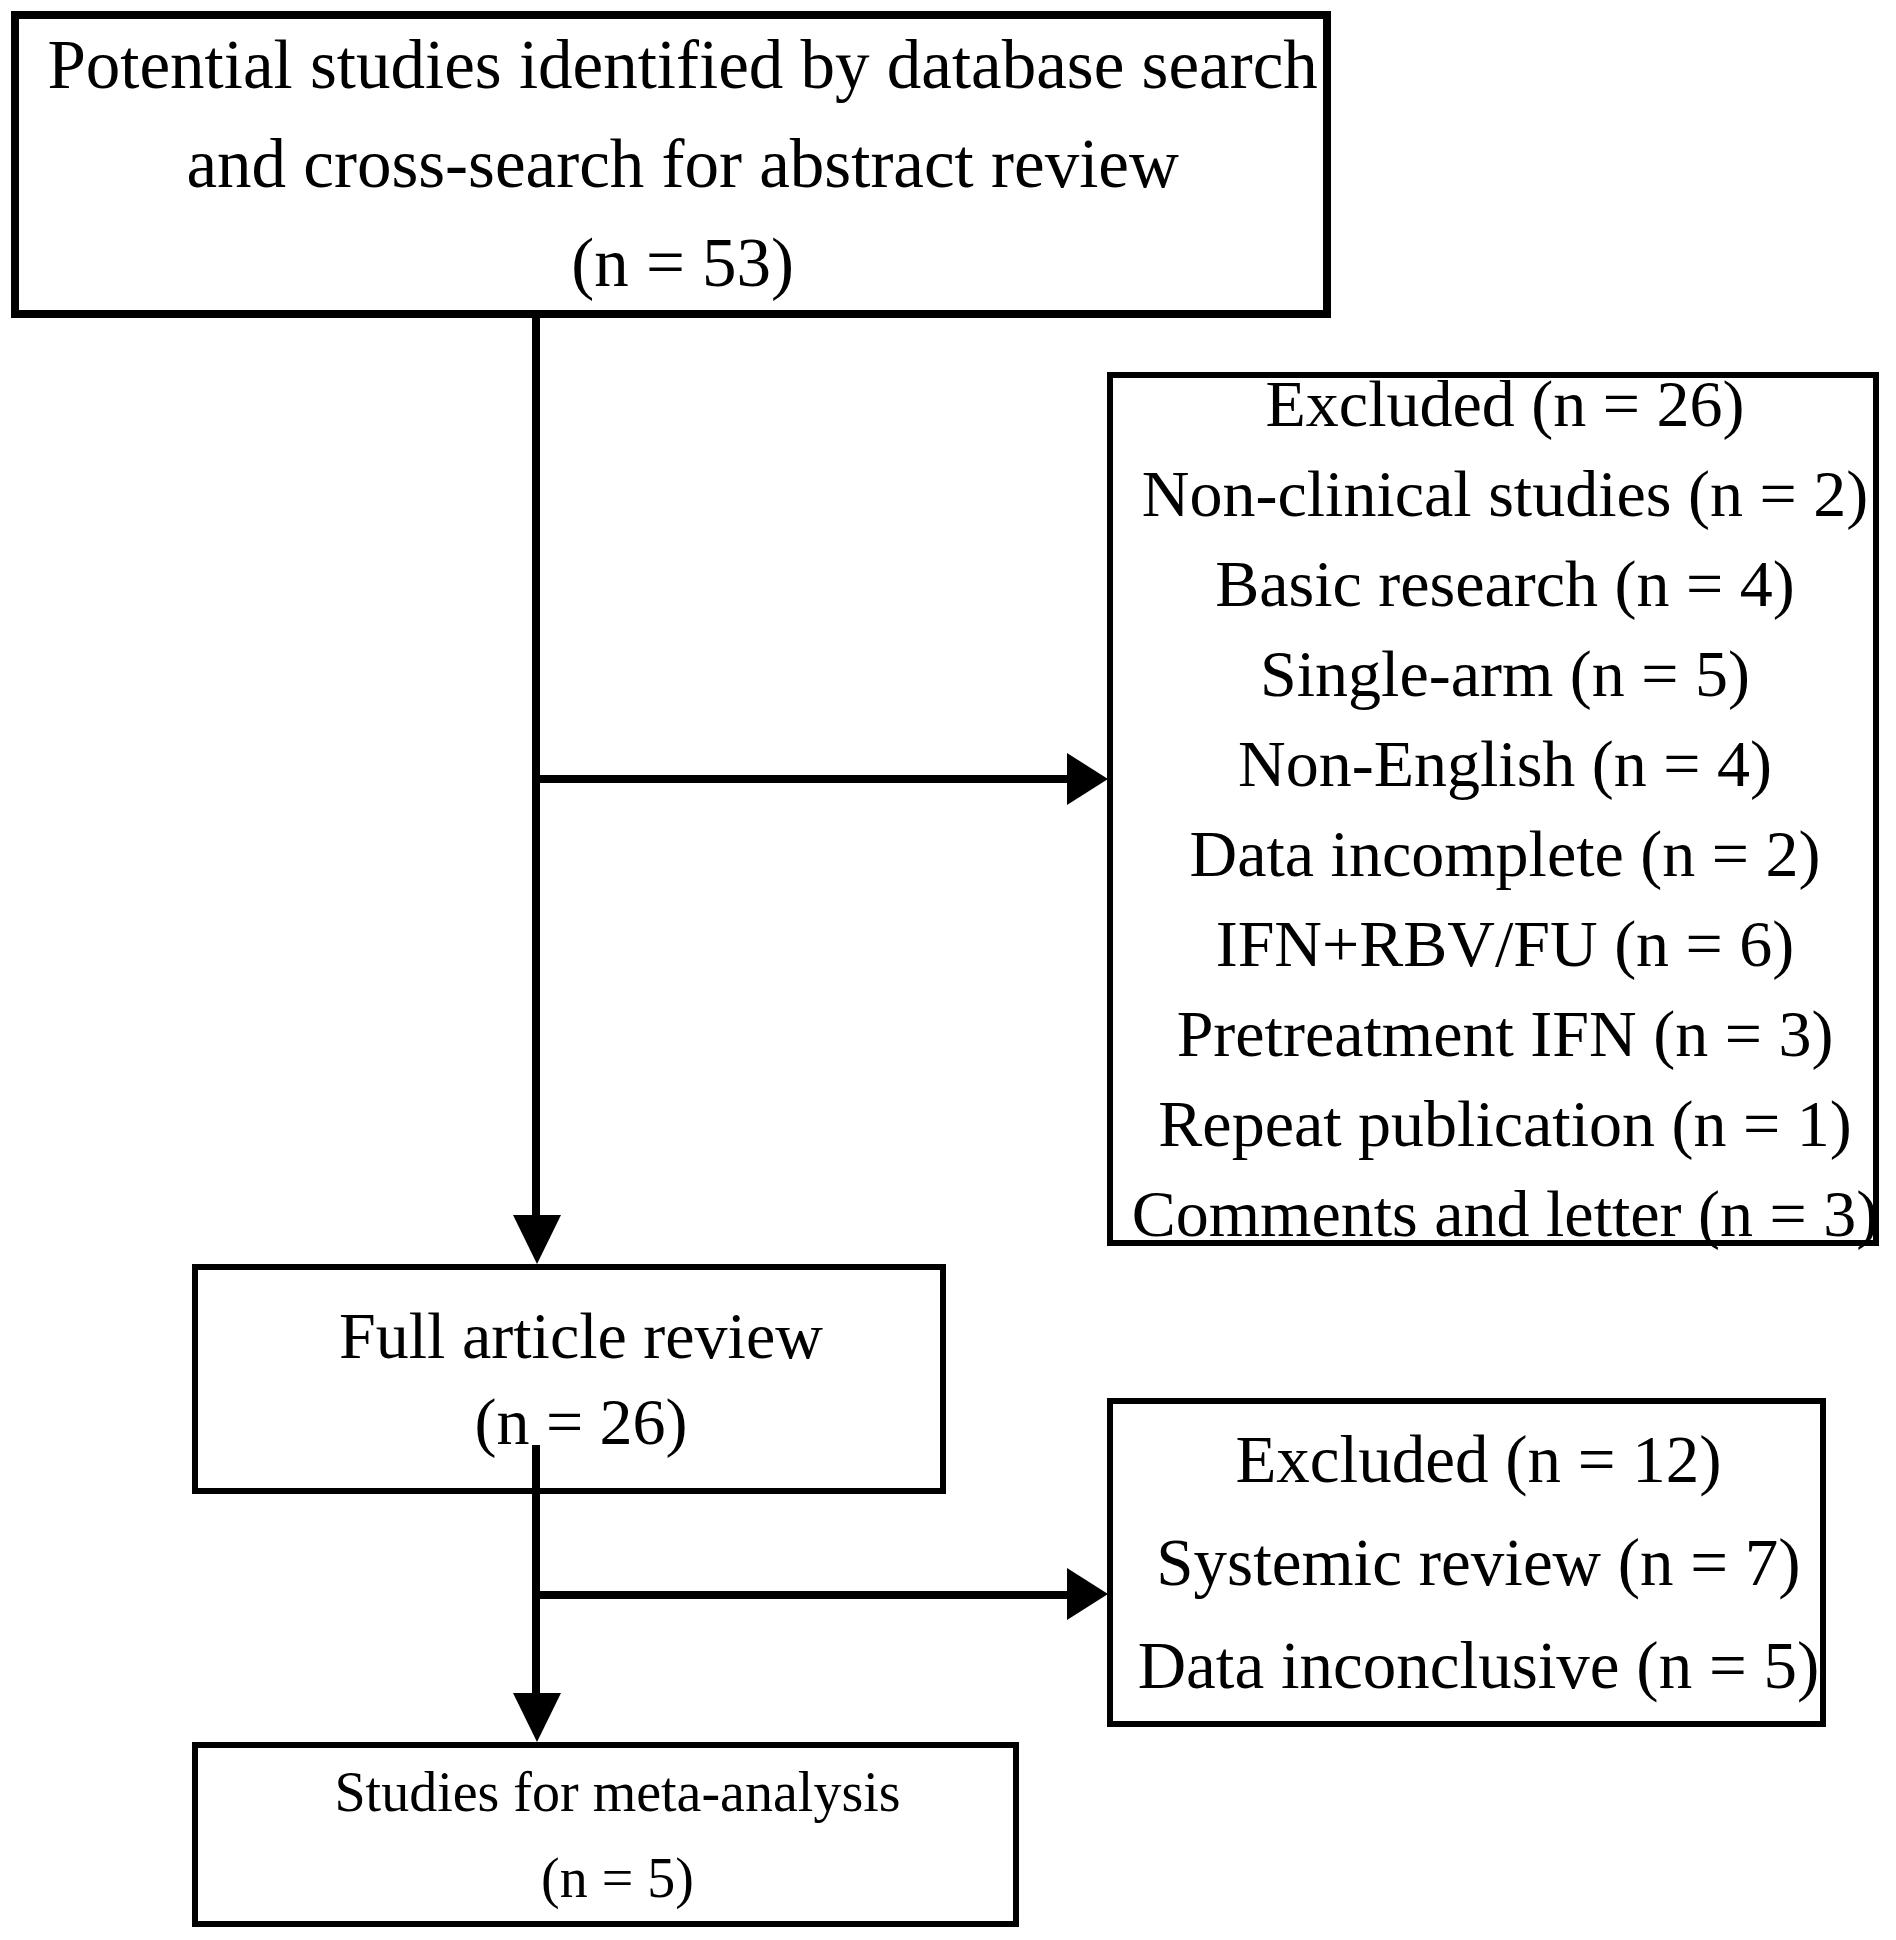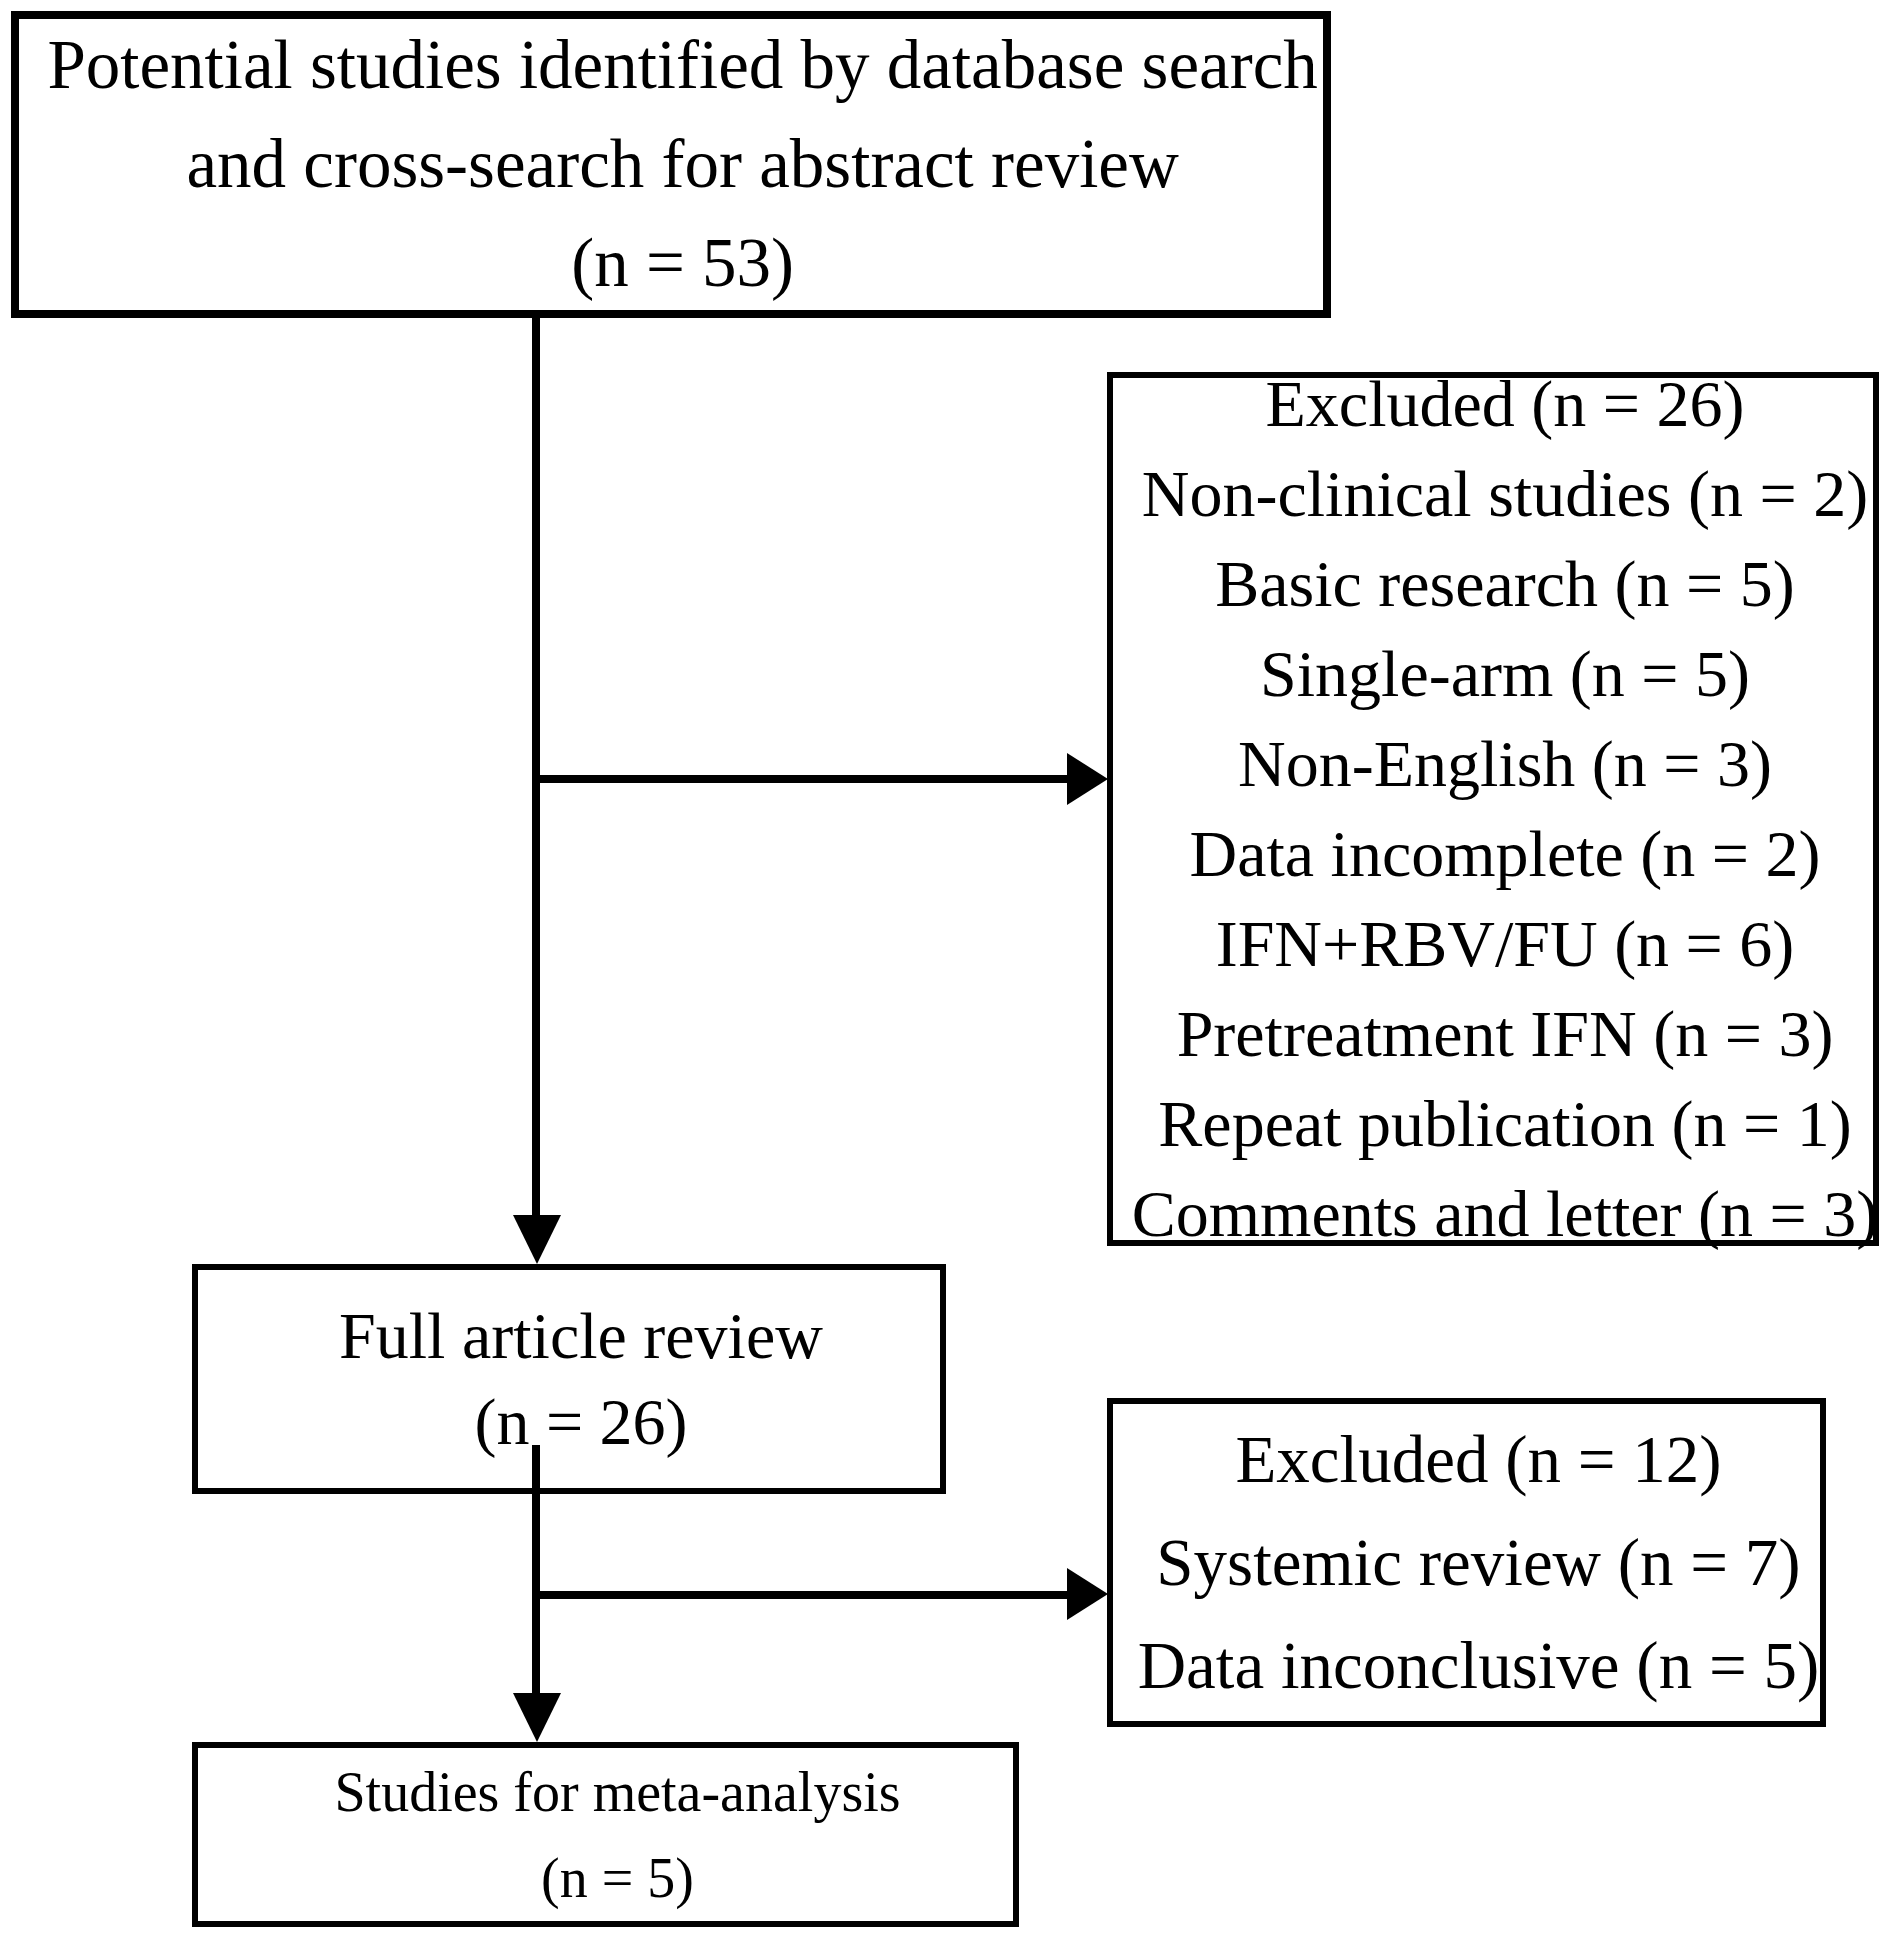--- a/index.html
+++ b/index.html
@@ -91,23 +91,23 @@
 
   <div class="node" id="node-identified">
     <div class="line">Potential studies identified by database search</div>
     <div class="line">and cross-search for abstract review</div>
     <div class="line">(n = 53)</div>
   </div>
 
   <div class="node" id="node-excluded-abstract">
     <div class="line">Excluded (n = 26)</div>
     <div class="line">Non-clinical studies (n = 2)</div>
-    <div class="line">Basic research (n = 5)</div>
+    <div class="line">Basic research (n = 4)</div>
     <div class="line">Single-arm (n = 5)</div>
-    <div class="line">Non-English (n = 3)</div>
+    <div class="line">Non-English (n = 4)</div>
     <div class="line">Data incomplete (n = 2)</div>
     <div class="line">IFN+RBV/FU (n = 6)</div>
     <div class="line">Pretreatment IFN (n = 3)</div>
     <div class="line">Repeat publication (n = 1)</div>
     <div class="line">Comments and letter (n = 3)</div>
   </div>
 
   <div class="node" id="node-full-review">
     <div class="line">Full article review</div>
     <div class="line">(n = 26)</div>

